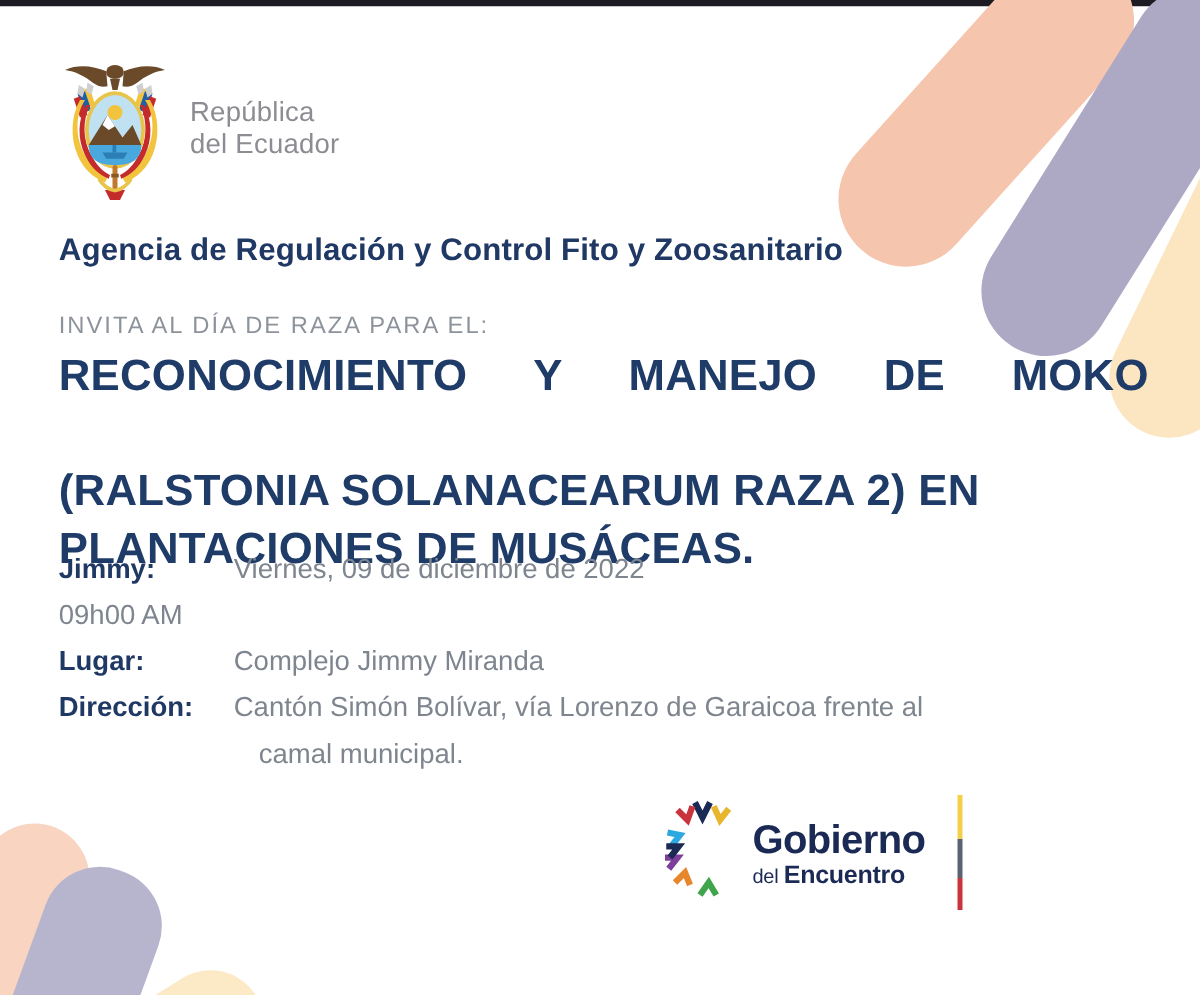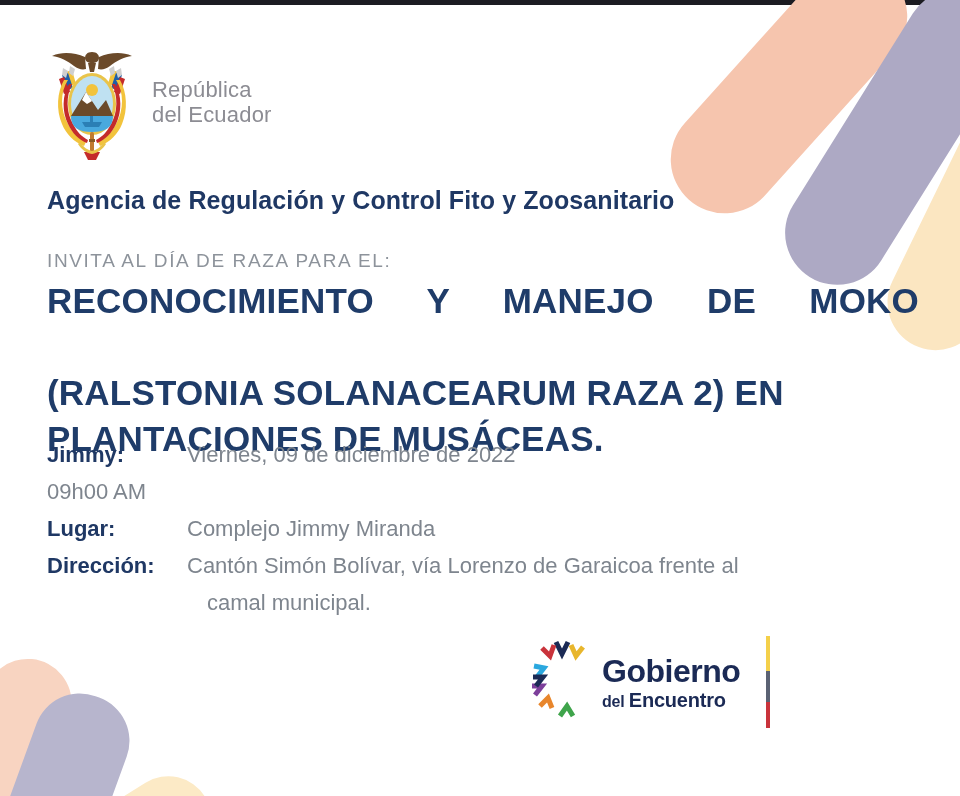--- a/index.html
+++ b/index.html
@@ -126,21 +126,21 @@
   .gobtext{
     color:#1B2A55;
     line-height:1;
   }
   .gobtext .g1{
     display:block;font-size:32px;font-weight:bold;letter-spacing:-.5px;
   }
   .gobtext .g2{
     display:block;font-size:20px;font-weight:bold;margin-top:3px;letter-spacing:-.2px;
   }
-  .gobtext .g2 .thin{font-weight:bold;font-size:16px;margin-top:44px;}
+  .gobtext .g2 .thin{font-weight:normal;font-size:16px;margin-top:44px;}
   .divider{
     width:4px;height:92px;margin:0 22px 0 26px;
     background:linear-gradient(#F4D04A 0 38%, #5B6273 38% 72%, #C9333B 72% 100%);
   }
   .pres{
     color:#25304F;text-align:center;line-height:1.12;
   }
   .pres .p1{display:block;font-size:17px;font-weight:bold;letter-spacing:.3px;}
   .pres .p2{display:block;font-size:15px;letter-spacing:1.5px;}
 </style>

